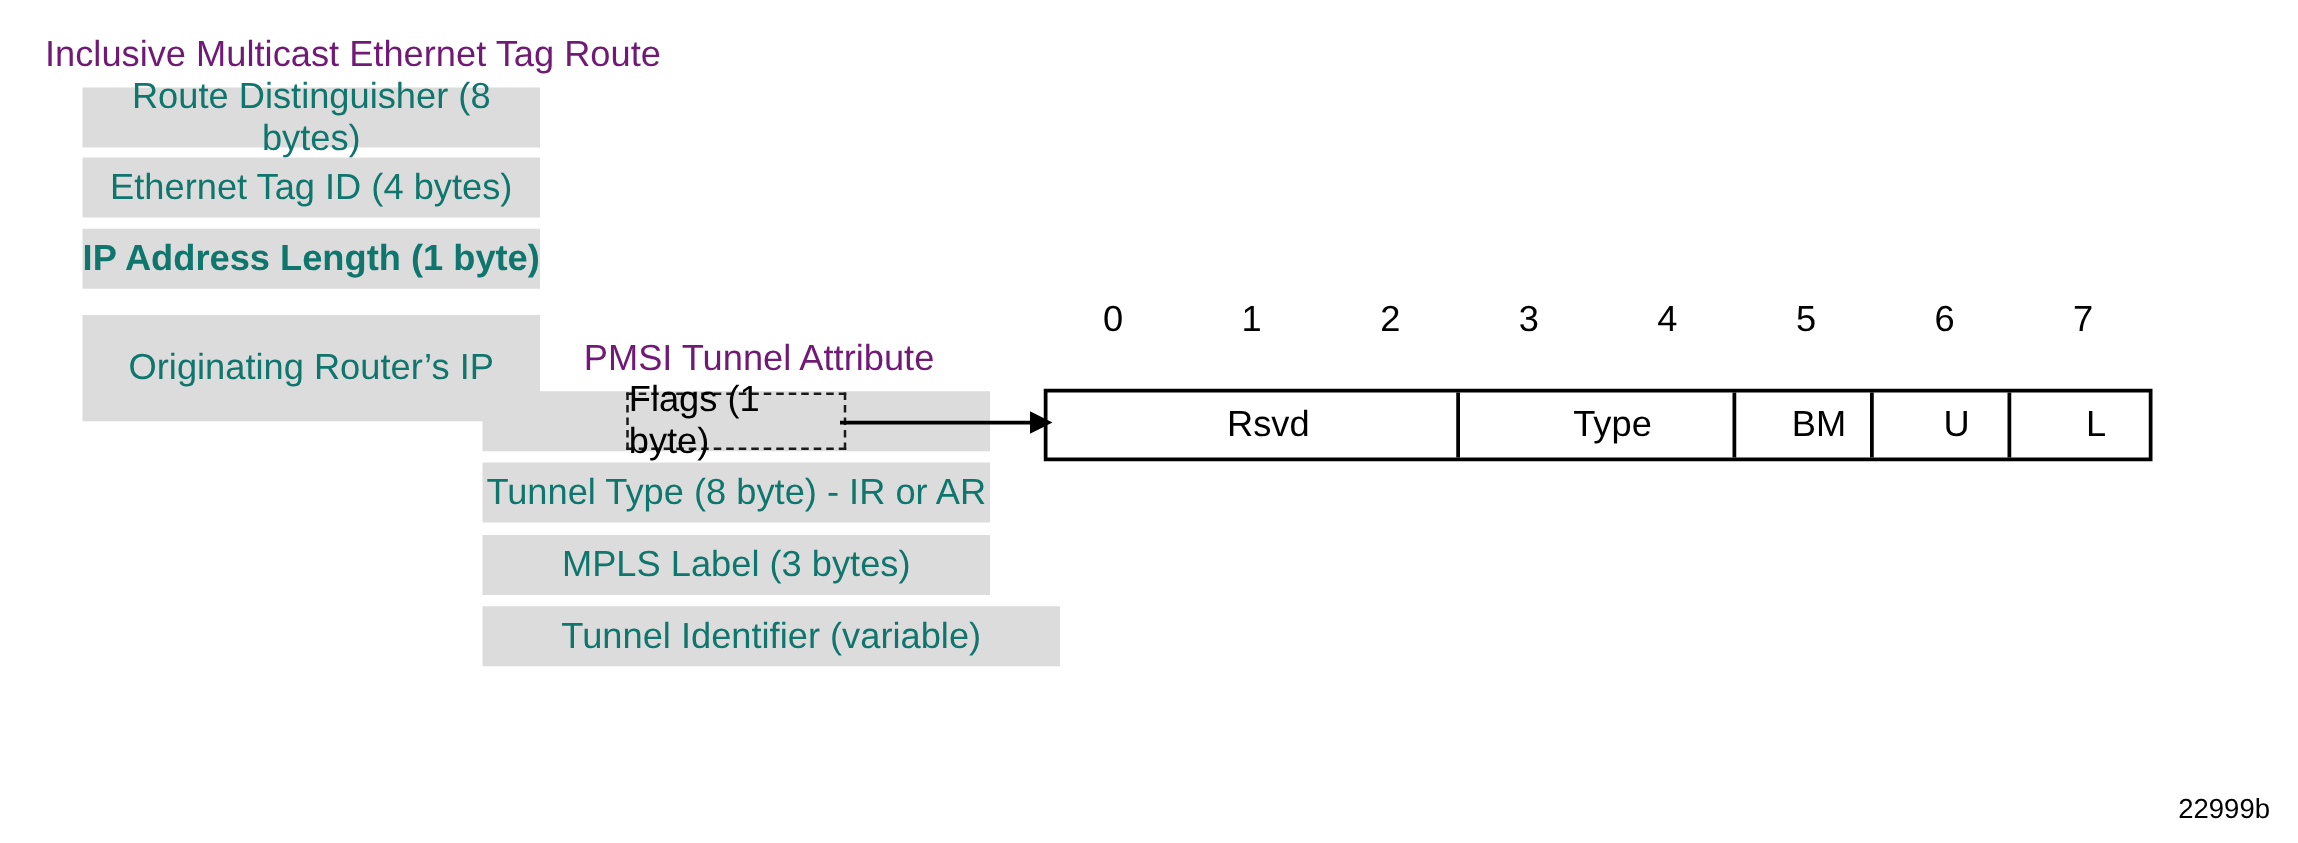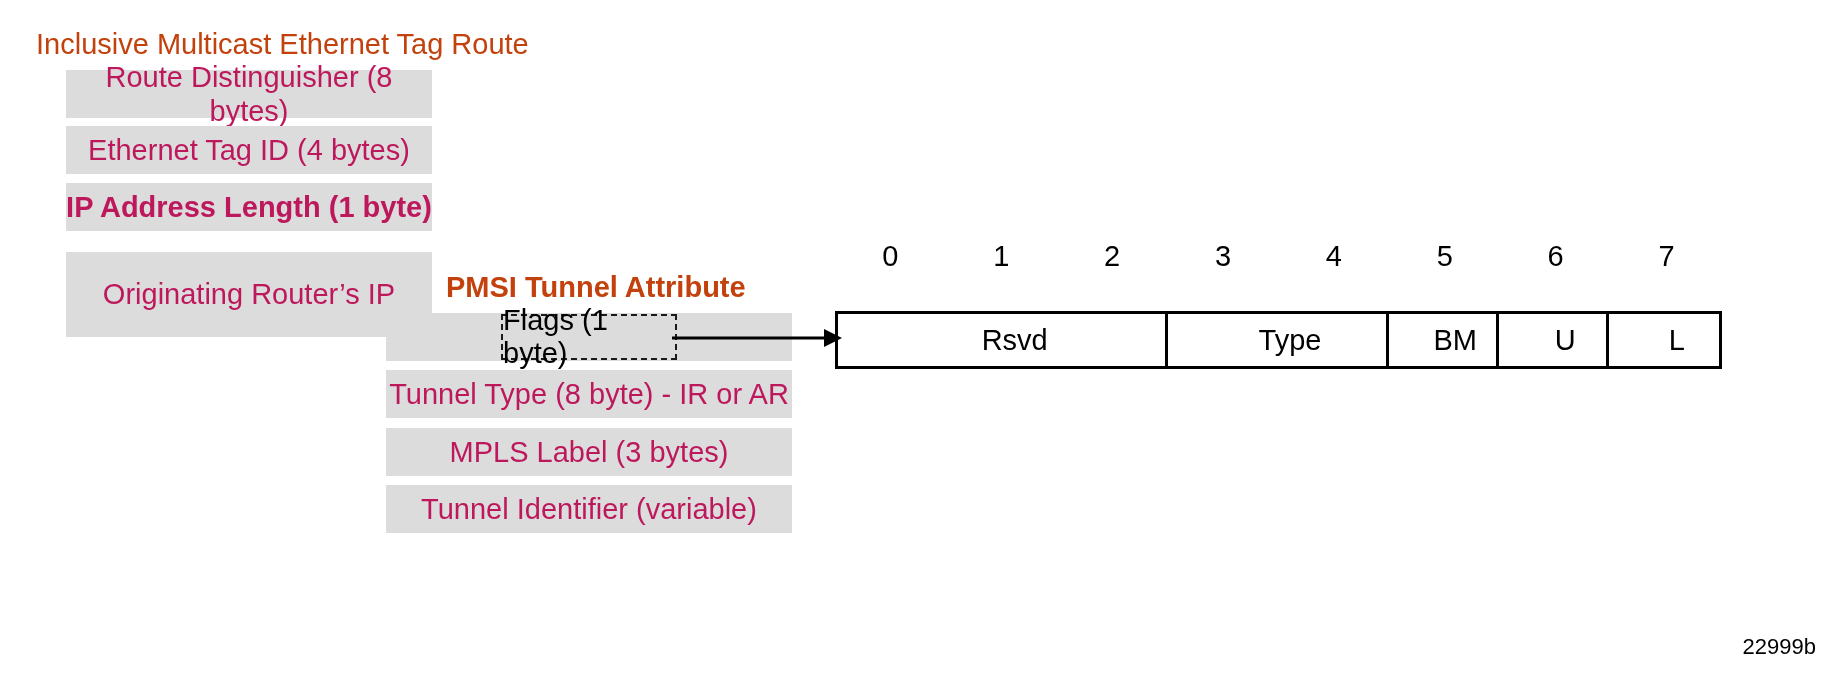--- a/index.html
+++ b/index.html
@@ -24,47 +24,47 @@
   
   .field-box {
     position: absolute;
     background: #dcdcdc;
     display: flex;
     align-items: center;
     justify-content: center;
     text-align: center;
     font-size: 29px;
     line-height: 1.18;
-    color: #be185d;
+    color: #0f766e;
     box-sizing: border-box;
   }
 
   
   .caption {
     position: absolute;
     font-size: 29px;
     white-space: nowrap;
-    color: #c2410c;
+    color: #701a75;
   }
 
   
   #imet-caption { left: 36px; top: 28px; }
 
   #box-rd        { left: 66px;  top: 70px;  width: 366px; height: 48px; }
   #box-ethtag    { left: 66px;  top: 126px; width: 366px; height: 48px; }
   #box-iplen     { left: 66px;  top: 183px; width: 366px; height: 48px; font-weight: bold; }
   #box-origip    { left: 66px;  top: 240px; width: 366px; height: 85px; margin-top: 12px; }
 
   
-  #pmsi-caption { left: 446px; top: 271px; font-weight: bold; }
+  #pmsi-caption { left: 467px; top: 271px; }
 
   #box-flags-bg  { left: 386px; top: 313px; width: 406px; height: 48px; }
   #box-tuntype   { left: 386px; top: 370px; width: 406px; height: 48px; }
   #box-mpls      { left: 386px; top: 428px; width: 406px; height: 48px; text-align: center; }
-  #box-tunid     { left: 386px; top: 485px; width: 406px; height: 48px; }
+  #box-tunid     { left: 386px; top: 485px; width: 462px; height: 48px; }
 
   
   #flags-dashed {
     position: absolute;
     left: 501px;
     top: 314px;
     width: 176px;
     height: 46px;
     border: 2px dashed #1a1a1a;
     box-sizing: border-box;

